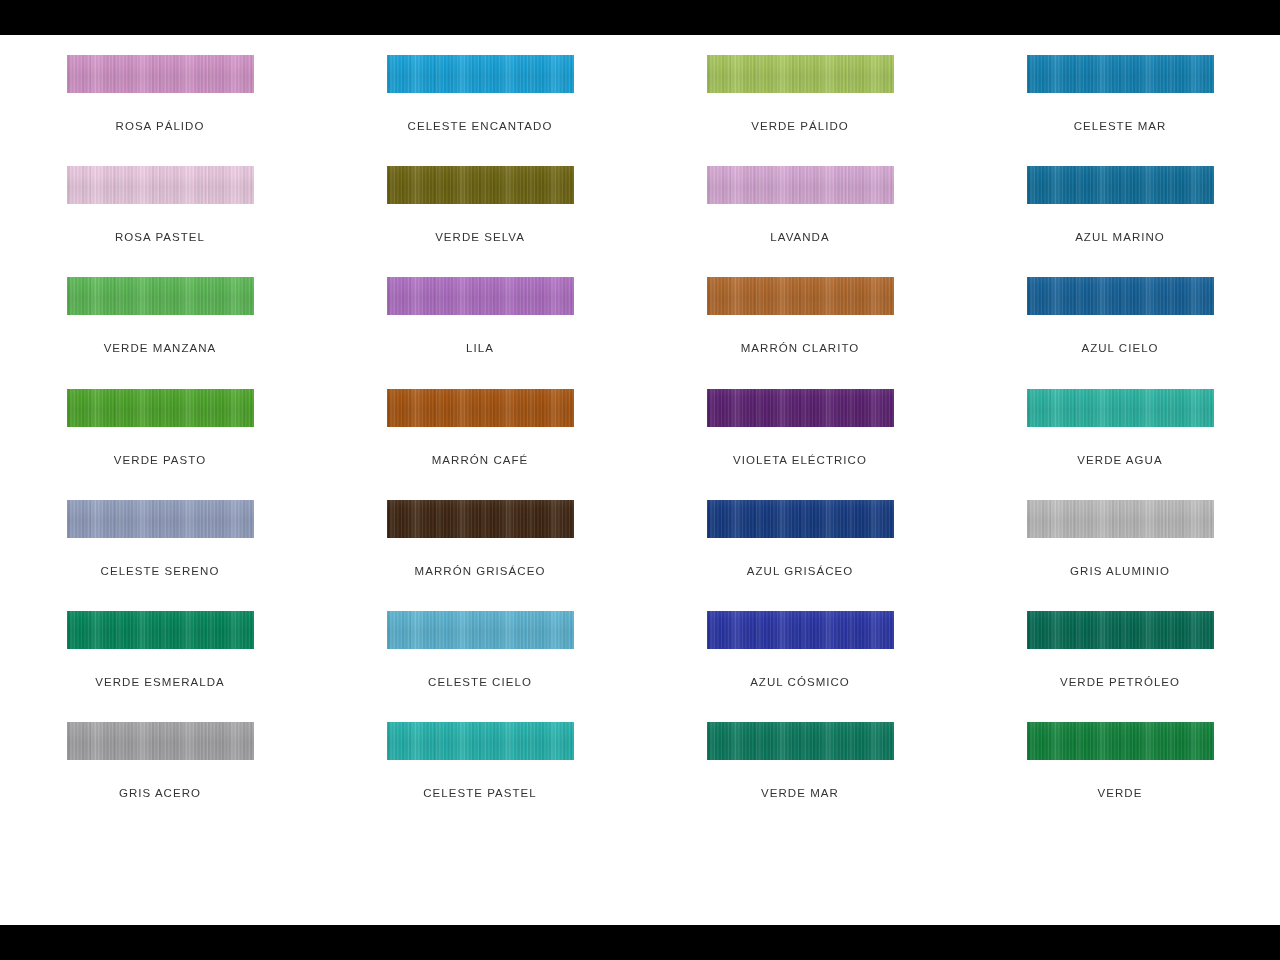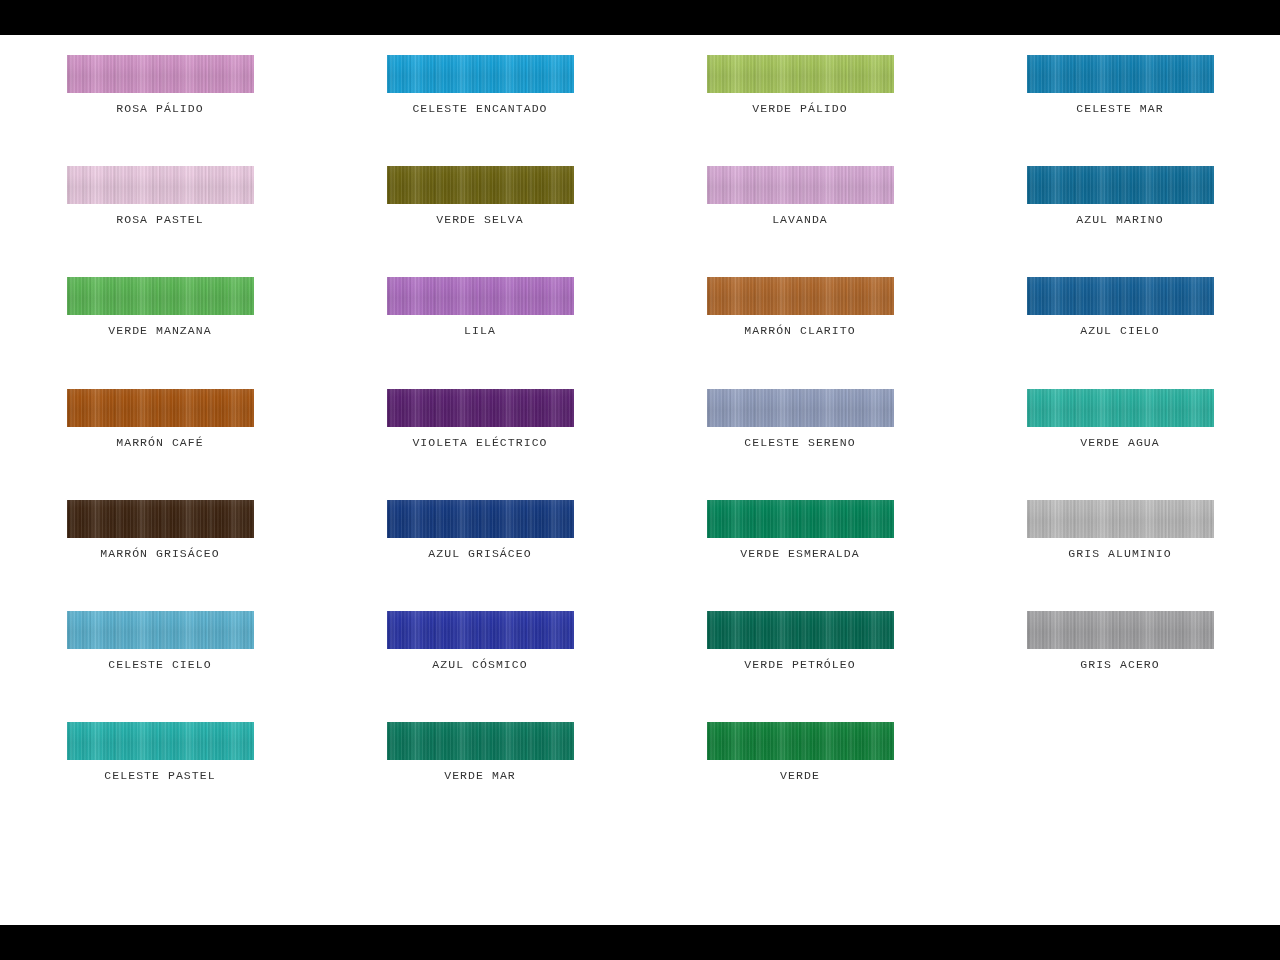--- a/index.html
+++ b/index.html
@@ -94,30 +94,29 @@
         180deg,
         rgba(255,255,255,0.05) 0%,
         rgba(0,0,0,0.00) 22%,
         rgba(0,0,0,0.05) 55%,
         rgba(0,0,0,0.02) 100%
       );
     pointer-events: none;
   }
 
   .label {
-    margin-top: 10px;
+    margin-top: 28px;
     font-size: 11.5px;
     letter-spacing: 1.05px;
     color: #333333;
     text-transform: uppercase;
     text-align: center;
     line-height: 1;
     white-space: nowrap;
     font-weight: 400;
-    font-family: Liberation Mono, monospace;
   }
 </style>
 </head>
 <body>
 
 <div class="page">
 
   <div class="letterbox top"></div>
 
   <div class="grid">
@@ -187,68 +186,74 @@
         </div>
         <div class="label">MARRÓN CLARITO</div>
       </div>
       <div class="cell">
         <div class="swatch" style="background-color: rgb(21, 98, 154);">
           <div class="tex"></div>
         </div>
         <div class="label">AZUL CIELO</div>
       </div>
       <div class="cell">
+        <div class="swatch" style="background-color: rgb(77, 166, 42);">
+          <div class="tex"></div>
+        </div>
+        <div class="label">VERDE PASTO</div>
+      </div>
+      <div class="cell">
         <div class="swatch" style="background-color: rgb(168, 85, 16);">
           <div class="tex"></div>
         </div>
         <div class="label">MARRÓN CAFÉ</div>
       </div>
       <div class="cell">
         <div class="swatch" style="background-color: rgb(92, 33, 114);">
           <div class="tex"></div>
         </div>
         <div class="label">VIOLETA ELÉCTRICO</div>
       </div>
       <div class="cell">
+        <div class="swatch" style="background-color: rgb(43, 181, 163);">
+          <div class="tex"></div>
+        </div>
+        <div class="label">VERDE AGUA</div>
+      </div>
+      <div class="cell">
         <div class="swatch" style="background-color: rgb(147, 160, 192);">
           <div class="tex"></div>
         </div>
         <div class="label">CELESTE SERENO</div>
       </div>
       <div class="cell">
-        <div class="swatch" style="background-color: rgb(43, 181, 163);">
-          <div class="tex"></div>
-        </div>
-        <div class="label">VERDE AGUA</div>
-      </div>
-      <div class="cell">
         <div class="swatch" style="background-color: rgb(64, 38, 18);">
           <div class="tex"></div>
         </div>
         <div class="label">MARRÓN GRISÁCEO</div>
       </div>
       <div class="cell">
         <div class="swatch" style="background-color: rgb(21, 59, 131);">
           <div class="tex"></div>
         </div>
         <div class="label">AZUL GRISÁCEO</div>
       </div>
       <div class="cell">
+        <div class="swatch" style="background-color: rgb(189, 189, 189);">
+          <div class="tex"></div>
+        </div>
+        <div class="label">GRIS ALUMINIO</div>
+      </div>
+      <div class="cell">
         <div class="swatch" style="background-color: rgb(3, 135, 90);">
           <div class="tex"></div>
         </div>
         <div class="label">VERDE ESMERALDA</div>
       </div>
       <div class="cell">
-        <div class="swatch" style="background-color: rgb(189, 189, 189);">
-          <div class="tex"></div>
-        </div>
-        <div class="label">GRIS ALUMINIO</div>
-      </div>
-      <div class="cell">
         <div class="swatch" style="background-color: rgb(92, 180, 210);">
           <div class="tex"></div>
         </div>
         <div class="label">CELESTE CIELO</div>
       </div>
       <div class="cell">
         <div class="swatch" style="background-color: rgb(43, 54, 168);">
           <div class="tex"></div>
         </div>
         <div class="label">AZUL CÓSMICO</div>

